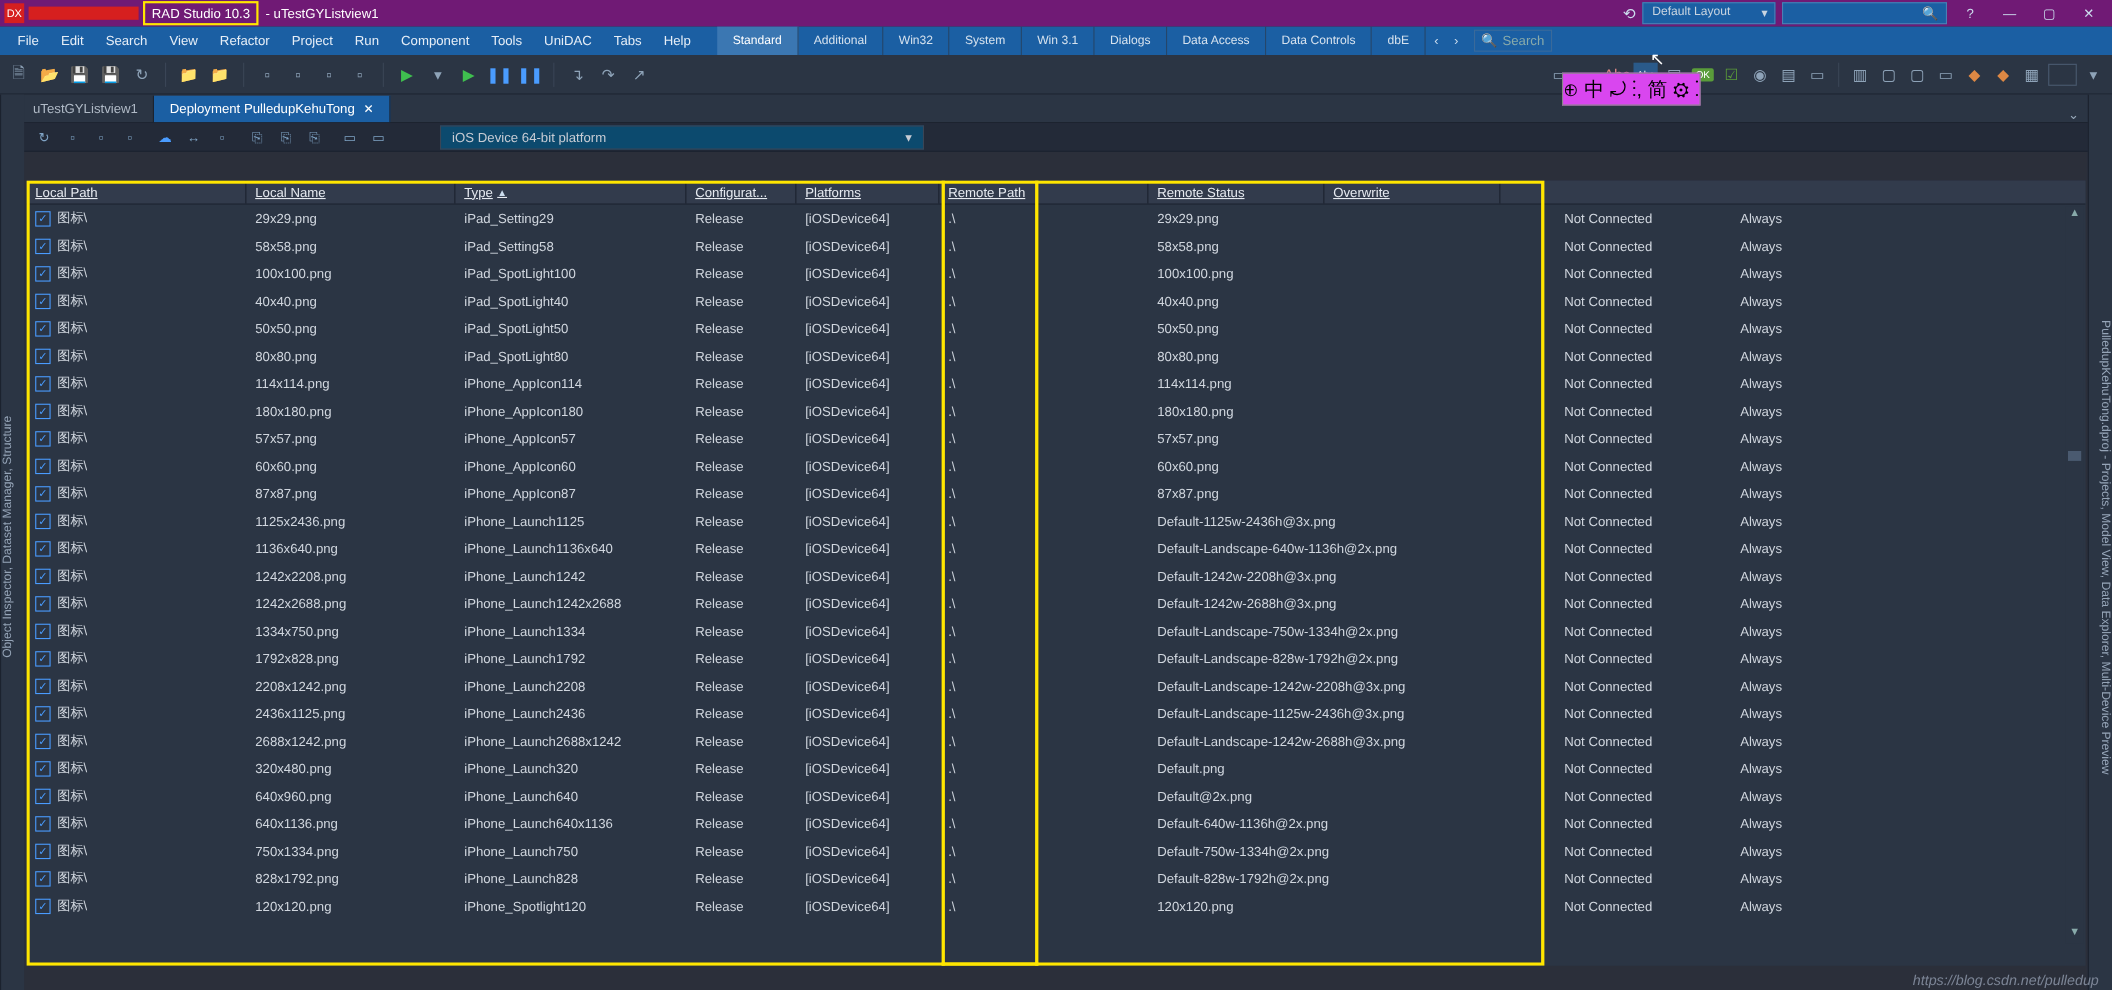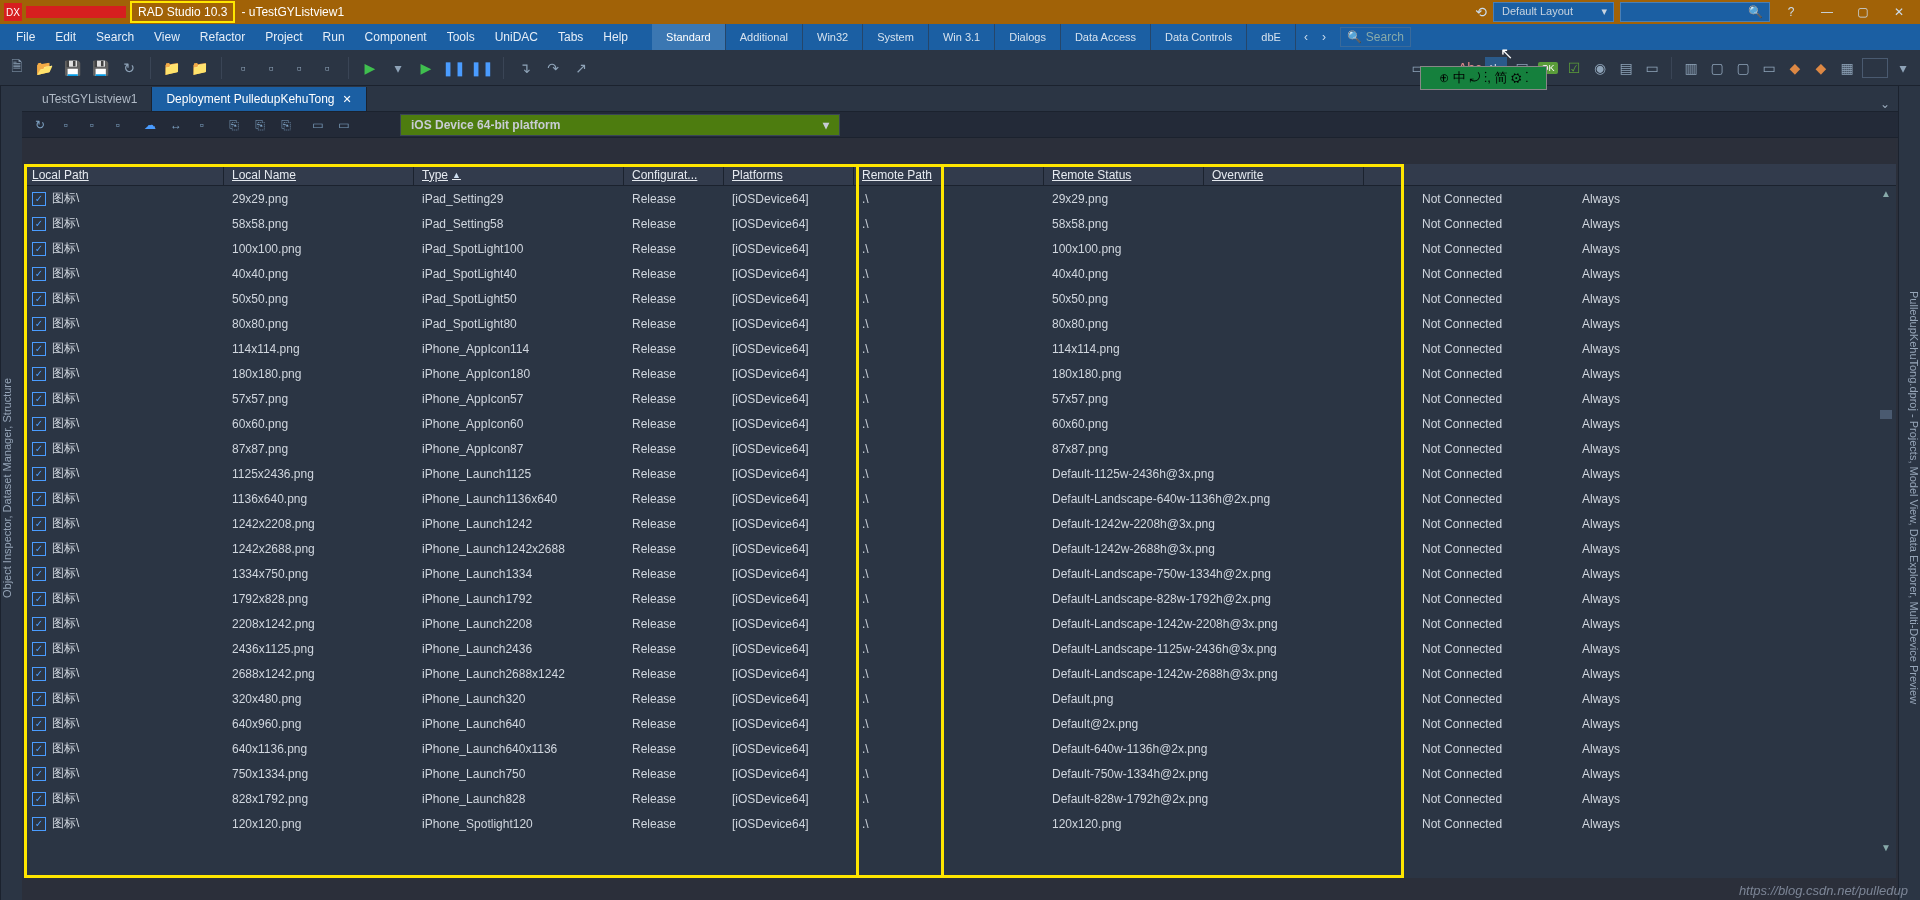--- a/index.html
+++ b/index.html
@@ -1,19 +1,19 @@
 <!DOCTYPE html>
 <html><head>
 <meta charset="utf-8">
 <style>
 * { margin: 0; padding: 0; box-sizing: border-box; font-family: "Segoe UI", Tahoma, sans-serif; font-size: 12px; }
 body { background: #2b2f3a; color: #c8ccd4; overflow: hidden; width: 1920px; height: 900px; }
 
 
-.titlebar { height: 24px; background: #a16207; display: flex; align-items: center; color: #fff; position: relative; }
+.titlebar { height: 24px; background: #701a75; display: flex; align-items: center; color: #fff; position: relative; }
 .titlebar .logo { width: 18px; height: 18px; background: #d61f1f; color: #fff; display: flex; align-items: center; justify-content: center; font-size: 10px; margin: 0 4px; }
 .titlebar .redacted { width: 100px; height: 12px; background: #d61f1f; margin-right: 4px; }
 .titlebar .version-box { border: 2px solid #ffe600; padding: 0 6px; height: 22px; display: flex; align-items: center; font-size: 12px; }
 .titlebar .title-rest { margin-left: 6px; font-size: 12px; }
 .titlebar .right { position: absolute; right: 6px; display: flex; align-items: center; gap: 6px; }
 .titlebar .layout-sel { background: #1b5fa3; border: 1px solid #4a7fb5; color: #c8d4e0; padding: 2px 40px 2px 8px; height: 20px; font-size: 11px; position: relative; }
 .titlebar .layout-sel::after { content:"▾"; position:absolute; right:6px; top:2px; }
 .titlebar .searchbox { background: #1b5fa3; border: 1px solid #4a7fb5; width: 150px; height: 20px; display:flex; align-items:center; justify-content:flex-end; padding-right:6px; color:#9ab; }
 .titlebar .winbtn { width: 30px; height: 20px; display: flex; align-items: center; justify-content: center; color: #cde; font-size: 12px; }
 .titlebar .sync-ico { font-size:14px; color:#cde; }
@@ -36,30 +36,30 @@
 .toolbars .run { color: #3fbf4f; }
 .toolbars .pause { color: #4a9cff; }
 .toolbars .okbadge { background:#5a9c3a; color:#fff; font-size:9px; padding:1px 3px; border-radius:2px; }
 .toolbars .combo-border { border:1px solid #4a5a70; width:26px; height:20px; }
 
 
 .left-rail { position: absolute; left: 0; top: 86px; bottom: 0; width: 22px; background: #2b3544; writing-mode: vertical-rl; text-orientation: mixed; color: #96a5b8; font-size: 11px; text-align: center; padding-top: 10px; border-right: 1px solid #1b222e; transform: rotate(180deg); }
 .right-rail { position: absolute; right: 0; top: 86px; bottom: 0; width: 22px; background: #2b3544; writing-mode: vertical-rl; color: #96a5b8; font-size: 11px; text-align: center; padding-top: 10px; border-left: 1px solid #1b222e; }
 
 
-.editor-tabs { height: 26px; background: #2b3544; display: flex; align-items: flex-end; padding-left: 28px; border-bottom: 1px solid #1b222e; }
+.editor-tabs { height: 26px; background: #2b3544; display: flex; align-items: flex-end; padding-left: 16px; border-bottom: 1px solid #1b222e; }
 .editor-tabs .tab { height: 24px; padding: 0 14px; display: flex; align-items: center; gap: 8px; background: #2b3544; color: #b0bac6; border-right: 1px solid #1b222e; font-size: 12px; }
 .editor-tabs .tab.active { background: #1b5fa3; color: #fff; justify-content: space-between; }
 .editor-tabs .close { font-size: 11px; }
 .editor-tabs .expand { margin-left: auto; margin-right: 30px; color: #9ab; }
 
 
 .deploy-bar { height: 26px; background: #232a38; display: flex; align-items: center; padding: 0 6px 0 30px; gap: 6px; border-bottom: 1px solid #1b222e; }
 .deploy-bar .ico { width: 20px; height: 20px; display: inline-flex; align-items: center; justify-content: center; color: #7fa3c4; font-size: 12px; }
-.deploy-bar .platform-sel { margin-left: 40px; background: #4d7c0f; border: 1px solid #3a4556; color: #c8ccd4; padding: 2px 10px; flex: 0 0 440px; height: 22px; display:flex; align-items:center; justify-content:space-between;font-weight:bold; }
+.deploy-bar .platform-sel { margin-left: 40px; background: #0c4a6e; border: 1px solid #3a4556; color: #c8ccd4; padding: 2px 10px; flex: 0 0 440px; height: 22px; display:flex; align-items:center; justify-content:space-between; }
 
 
 .grid-wrap { position: absolute; left: 24px; right: 24px; top: 164px; bottom: 22px; background: #2b3544; overflow: hidden; }
 .grid-header { display: flex; height: 22px; background: #323b4c; border-bottom: 1px solid #1b222e; color: #e6eaf0; font-size: 12px; align-items: center; }
 .grid-header .col { padding: 0 8px; border-right: 1px solid #1b222e; height: 100%; display: flex; align-items: center; gap:4px;text-decoration:underline; }
 .sort-arrow { font-size:9px; color:#cde; }
 .grid-body { overflow-y: auto; height: calc(100% - 22px); }
 .row { display: flex; height: 25px; align-items: center; border-bottom: 0px solid transparent; color: #d0d6de; font-size: 12px; }
 .row .cell { padding: 0 8px; overflow: hidden; white-space: nowrap; text-overflow: ellipsis; }
 .c0 { width: 200px; display:flex; align-items:center; gap:6px; padding-left:10px;}
@@ -79,21 +79,21 @@
 
 
 .vscroll { position:absolute; right:2px; top:24px; bottom:20px; width:16px; background:#2b3544; }
 .vscroll .thumb { position:absolute; left:2px; right:2px; top:222px; height:9px; background:#4a5a70; }
 .vscroll .arrow { position:absolute; left:0; right:0; height:16px; text-align:center; color:#8aa; font-size:10px; }
 
 
 .watermark { position: absolute; right: 12px; bottom: 2px; color: #7c8596; font-size: 13px; font-style: italic; }
 
 
-.ime { position:absolute; top:66px; left:1420px; background:#15803d; color:#000; padding:2px 18px; font-size:13px; border:1px solid #888; display:flex; gap:4px; align-items:center; }
+.ime { position:absolute; top:66px; left:1420px; background:#d946ef; color:#000; padding:2px 0; font-size:18px; border:1px solid #888; display:flex; gap:4px; align-items:center; }
 </style>
 </head>
 <body>
 
 <div class="titlebar">
   <div class="logo">DX</div>
   <div class="redacted"></div>
   <div class="version-box">RAD Studio 10.3</div>
   <div class="title-rest">- uTestGYListview1</div>
   <div class="right">

